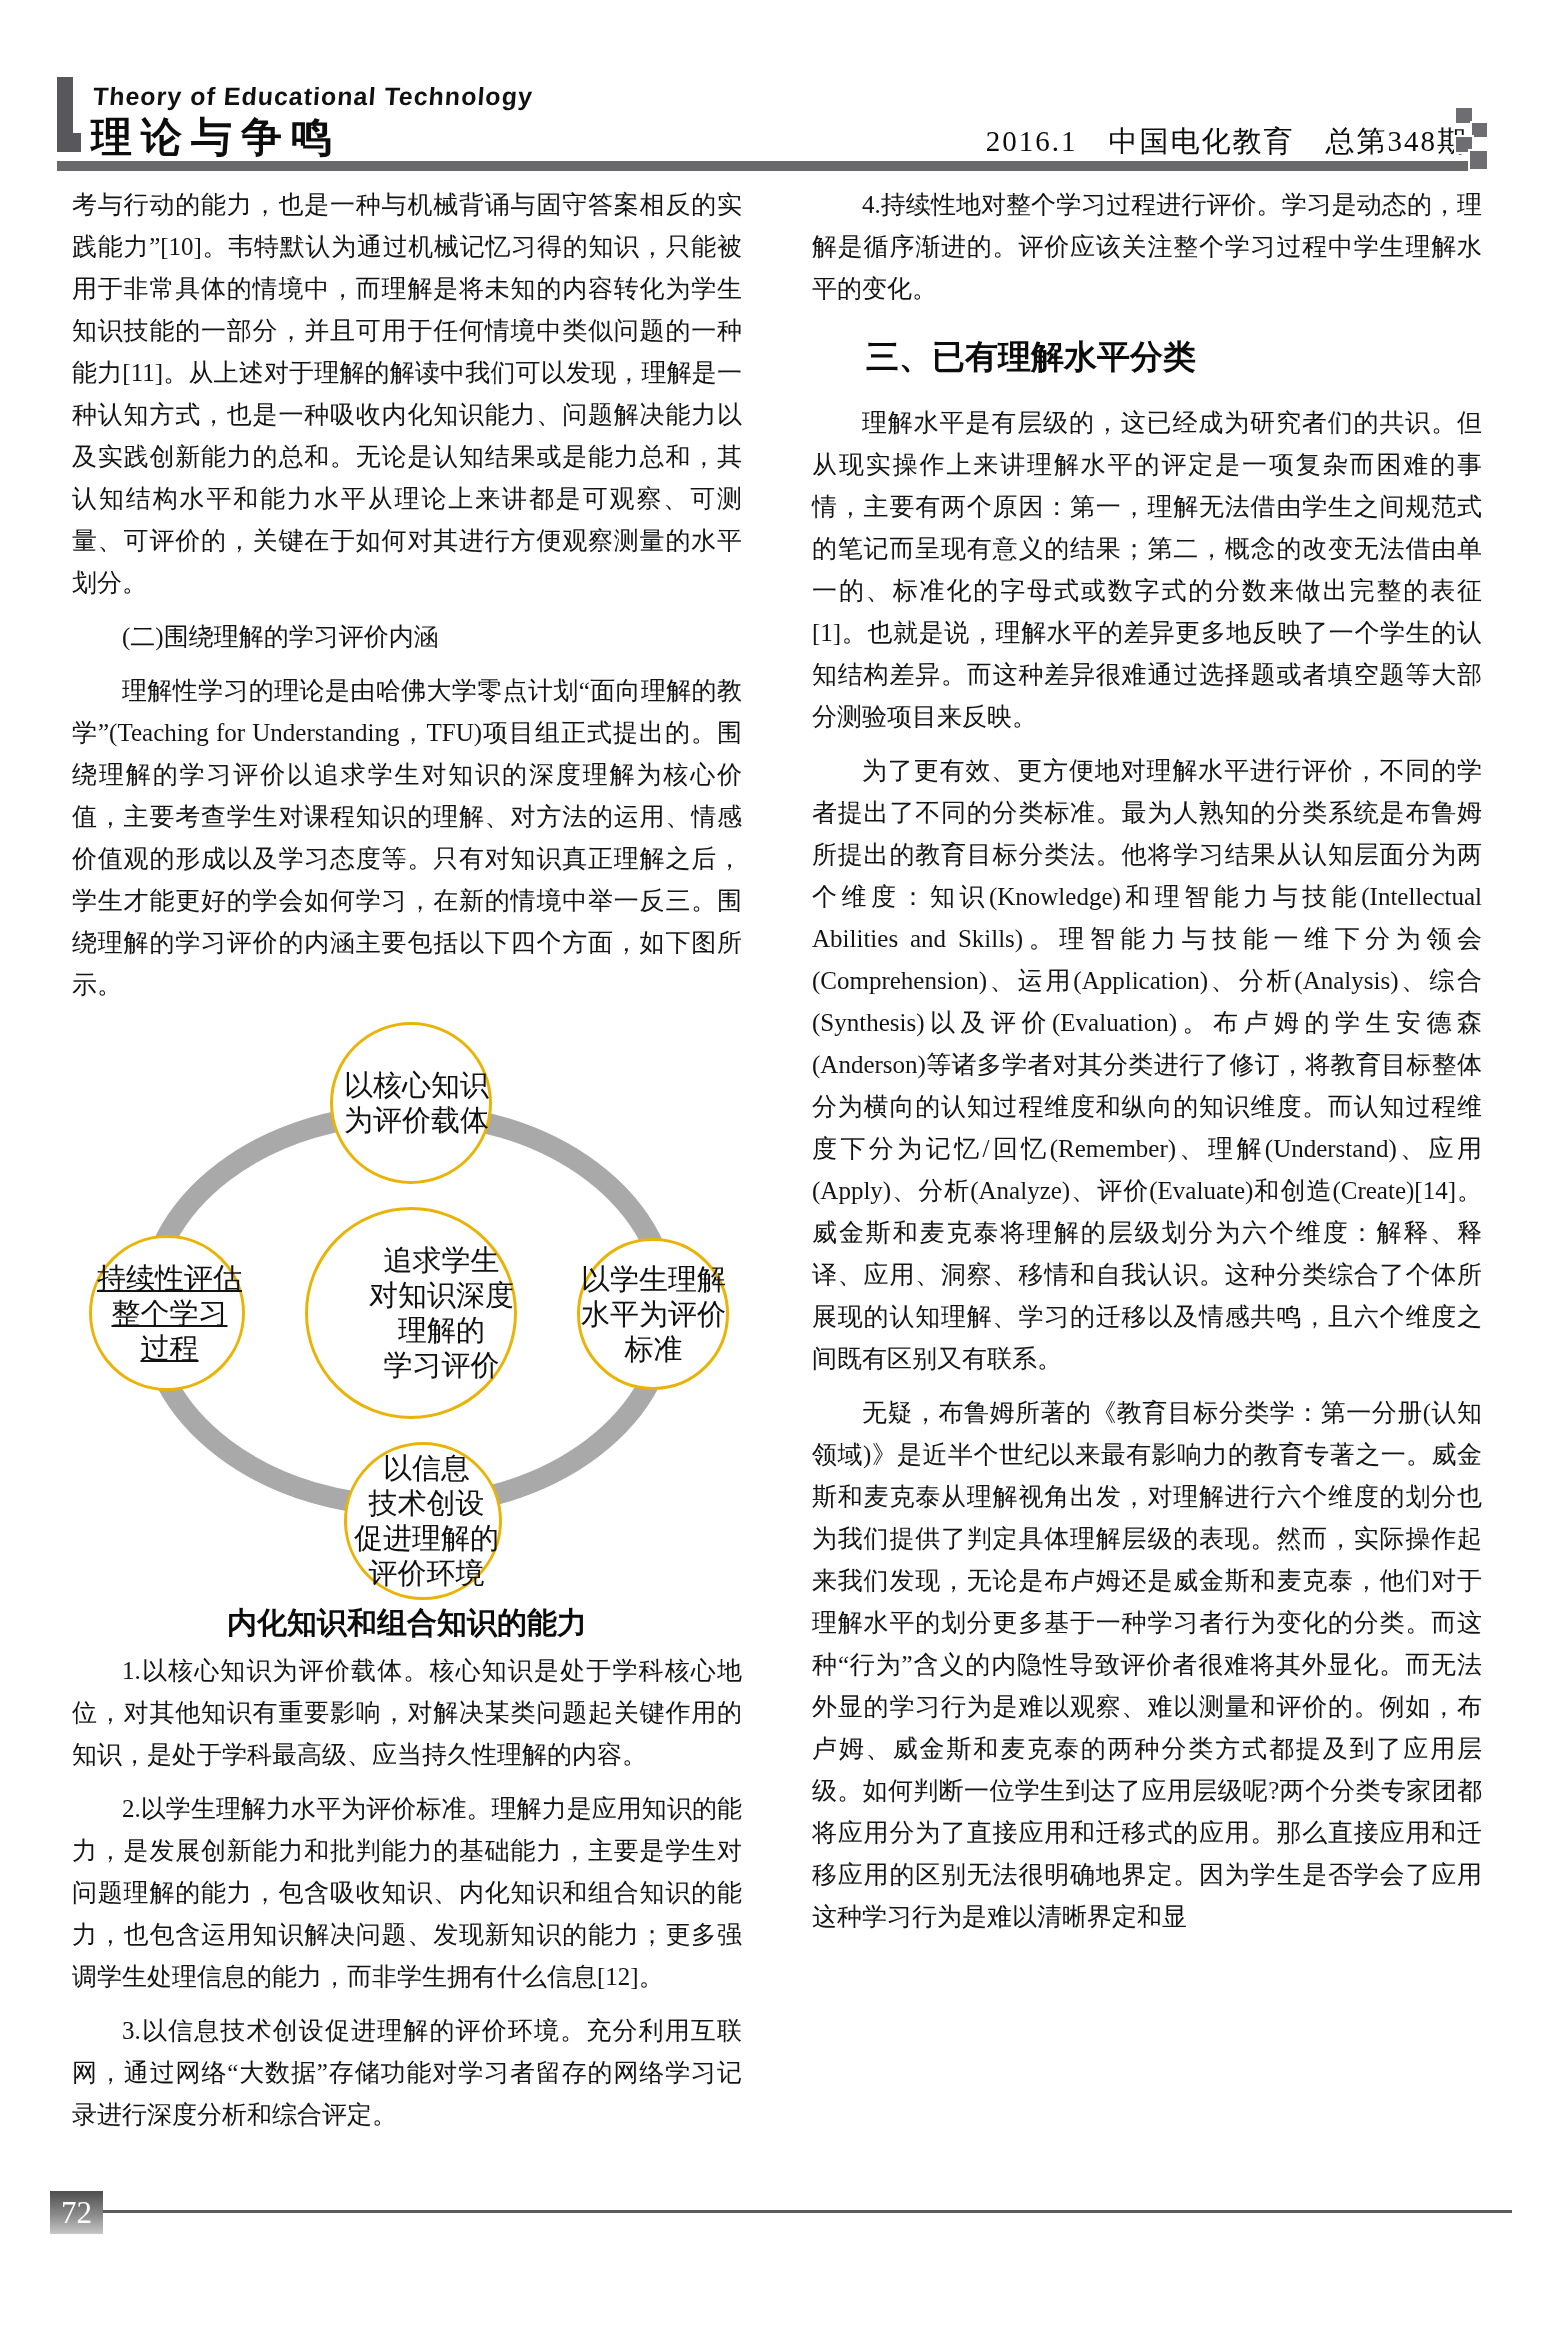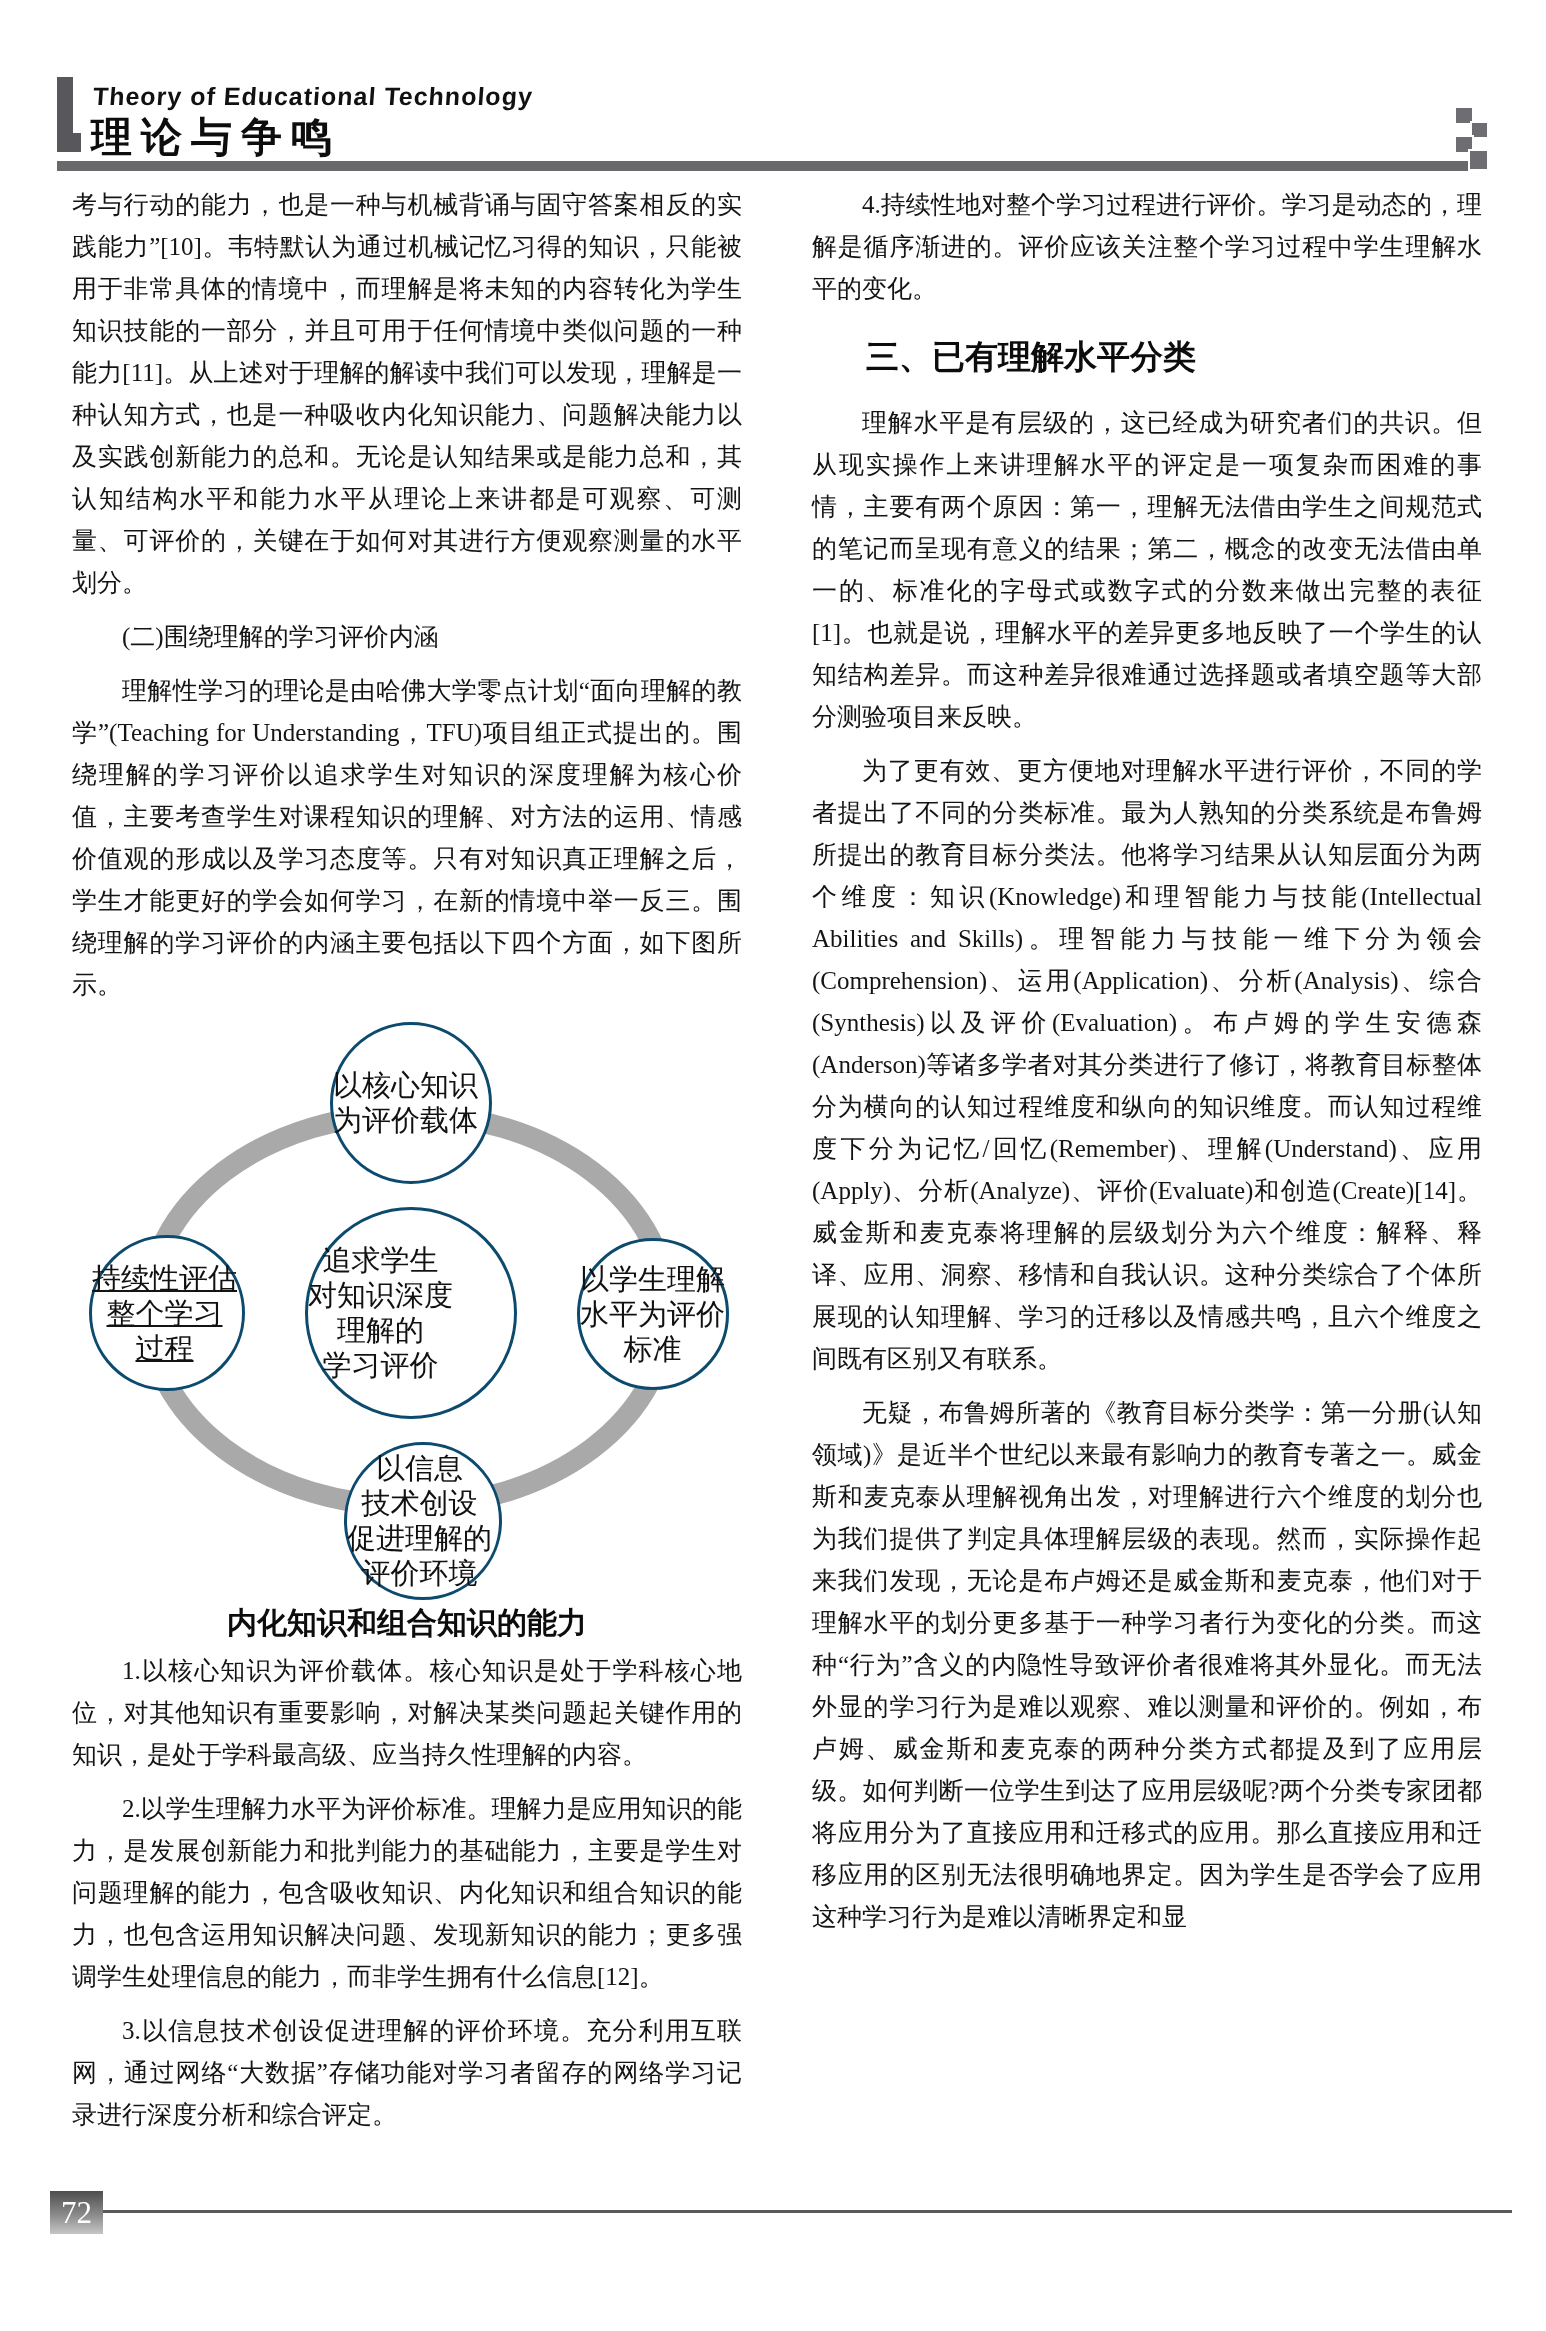--- a/index.html
+++ b/index.html
@@ -25,22 +25,22 @@
   .col-left{left:60px;}
   .col-right{left:800px;}
   p.body{margin:12px;font-size:25px;line-height:42px;text-align:justify;text-justify:inter-ideograph;}
   .indent{text-indent:2em;}
   .sec-heading{margin:26px 0 24px 0;font-family:"Liberation Sans","DejaVu Sans",sans-serif;
                font-size:33px;line-height:42px;font-weight:bold;text-indent:2em;color:#0c0c0c;}
 
   
   .diagram{position:relative;width:694px;height:620px;margin:0;}
   .ring-svg{position:absolute;left:0;top:0;}
-  .node{position:absolute;background:#ffffff;border:3px solid #0c4a6e;border-radius:50%;
-        display:flex;align-items:center;justify-content:flex-start;z-index:2;}
+  .node{position:absolute;background:#ffffff;border:3px solid #eab308;border-radius:50%;
+        display:flex;align-items:center;justify-content:flex-end;z-index:2;}
   .node-label{white-space:pre-line;text-align:center;font-size:29px;line-height:35px;color:#111;}
   .n-top{left:270px;top:4px;width:156px;height:156px;}
   .n-left{left:29px;top:217px;width:150px;height:150px;text-decoration:underline;}
   .n-center{left:245px;top:189px;width:206px;height:206px;}
   .n-right{left:517px;top:220px;width:146px;height:146px;}
   .n-bottom{left:284px;top:424px;width:152px;height:152px;}
   .fig-caption{position:absolute;left:0;top:585px;width:100%;text-align:center;
                font-family:"Liberation Sans","DejaVu Sans",sans-serif;font-size:30px;font-weight:bold;color:#0c0c0c;}
 
   
@@ -52,20 +52,21 @@
 </style>
 </head>
 <body>
 
 <div class="page">
 
   <div class="hdr-vbar"></div>
   <div class="hdr-vbar-foot"></div>
   <div class="hdr-en">Theory of Educational Technology</div>
   <div class="hdr-zh">理论与争鸣</div>
+  <div class="hdr-issue">2016.1　中国电化教育　总第348期</div>
   <div class="hdr-bottombar"></div>
   <div class="deco-sq sq1"></div>
   <div class="deco-sq sq2"></div>
   <div class="deco-sq sq3"></div>
   <div class="deco-sq sq4"></div>
 
   <div class="col col-left">
     <p class="body">考与行动的能力，也是一种与机械背诵与固守答案相反的实践能力”[10]。韦特默认为通过机械记忆习得的知识，只能被用于非常具体的情境中，而理解是将未知的内容转化为学生知识技能的一部分，并且可用于任何情境中类似问题的一种能力[11]。从上述对于理解的解读中我们可以发现，理解是一种认知方式，也是一种吸收内化知识能力、问题解决能力以及实践创新能力的总和。无论是认知结果或是能力总和，其认知结构水平和能力水平从理论上来讲都是可观察、可测量、可评价的，关键在于如何对其进行方便观察测量的水平划分。</p>
     <p class="body indent">(二)围绕理解的学习评价内涵</p>
     <p class="body indent">理解性学习的理论是由哈佛大学零点计划“面向理解的教学”(Teaching for Understanding，TFU)项目组正式提出的。围绕理解的学习评价以追求学生对知识的深度理解为核心价值，主要考查学生对课程知识的理解、对方法的运用、情感价值观的形成以及学习态度等。只有对知识真正理解之后，学生才能更好的学会如何学习，在新的情境中举一反三。围绕理解的学习评价的内涵主要包括以下四个方面，如下图所示。</p>

